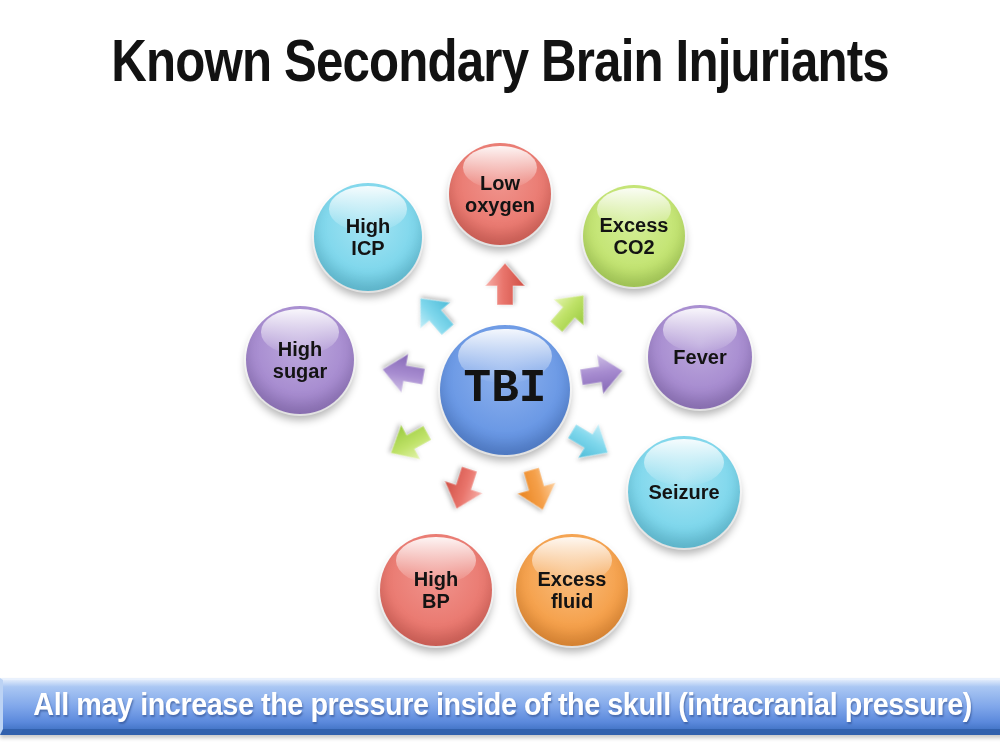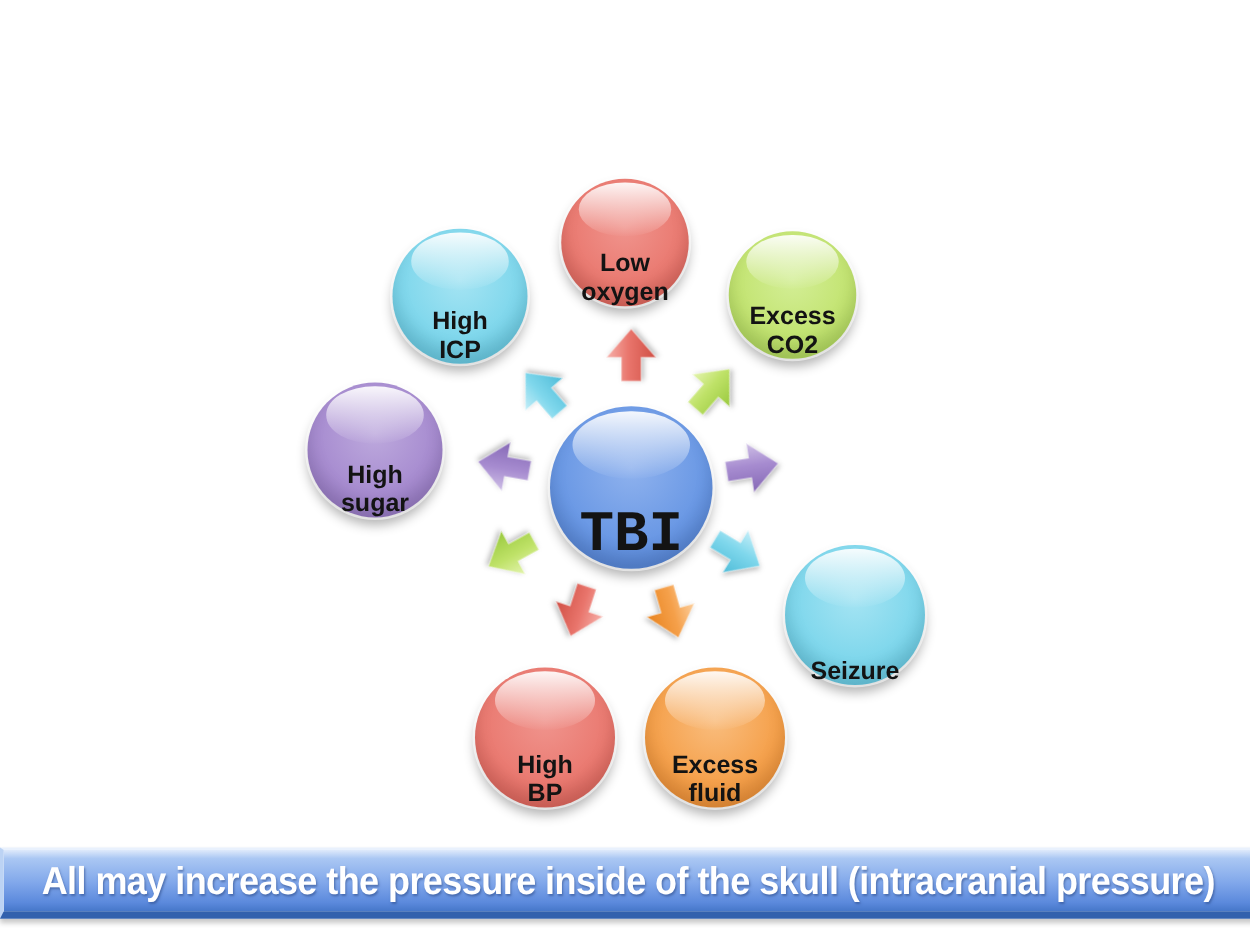--- a/index.html
+++ b/index.html
@@ -14,21 +14,21 @@
     display:inline-block;font-size:60px;font-weight:bold;color:#121212;
     letter-spacing:-1px;transform:scaleX(0.82);transform-origin:center;
     white-space:nowrap;line-height:1.15;
   }
 
   
   .diagram{position:absolute;left:0;top:0;width:1000px;height:751px;}
 
   .node{
     position:absolute;border-radius:50%;
-    display:flex;align-items:flex-end;justify-content:center;text-align:center;
+    display:flex;align-items:center;justify-content:center;text-align:center;
     box-shadow:0 0 0 2px rgba(255,255,255,0.55), 0 6px 9px rgba(0,0,0,0.30),
                inset 0 -10px 14px rgba(0,0,0,0.12);
   }
   .node::before{
     content:'';position:absolute;left:14%;top:3%;width:72%;height:42%;
     border-radius:50%;
     background:linear-gradient(rgba(255,255,255,0.92), rgba(255,255,255,0.02));
     pointer-events:none;
   }
   .node-label{
@@ -86,20 +86,23 @@
     display:inline-block;color:#ffffff;font-weight:bold;font-size:31px;
     white-space:nowrap;transform:scaleX(0.93);transform-origin:center;
     text-shadow:1px 2px 2px rgba(40,70,130,0.55);letter-spacing:-0.5px;
   }
 </style>
 </head>
 <body>
 
 <div class="slide">
 
+  <div class="title-wrap">
+    <span class="title-text">Known Secondary Brain Injuriants</span>
+  </div>
 
   <div class="diagram">
 
     <svg width="0" height="0" style="position:absolute" aria-hidden="true">
       <defs>
         <linearGradient id="gRed" x1="0" y1="0" x2="0" y2="1">
           <stop offset="0" stop-color="#f6b0aa"></stop>
             <stop offset="0.45" stop-color="#e9756c"></stop>
             <stop offset="1" stop-color="#cf4e44"></stop>
         </linearGradient>
@@ -159,20 +162,23 @@
     </div>
 
     <div class="node c-red n-low-oxygen">
       <span class="node-label">Low
 oxygen</span>
     </div>
     <div class="node c-green n-excess-co2">
       <span class="node-label">Excess
 CO2</span>
     </div>
+    <div class="node c-purple n-fever">
+      <span class="node-label">Fever</span>
+    </div>
     <div class="node c-cyan n-seizure">
       <span class="node-label">Seizure</span>
     </div>
     <div class="node c-orange n-excess-fluid">
       <span class="node-label">Excess
 fluid</span>
     </div>
     <div class="node c-red n-high-bp">
       <span class="node-label">High
 BP</span>

